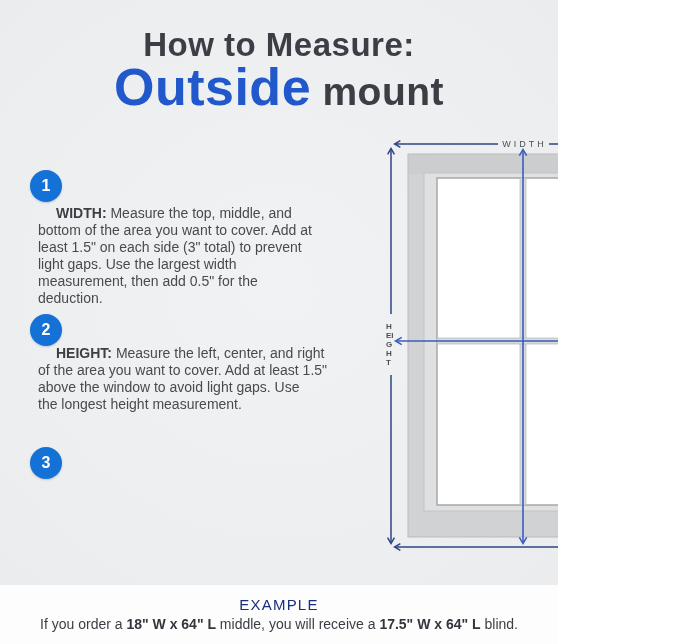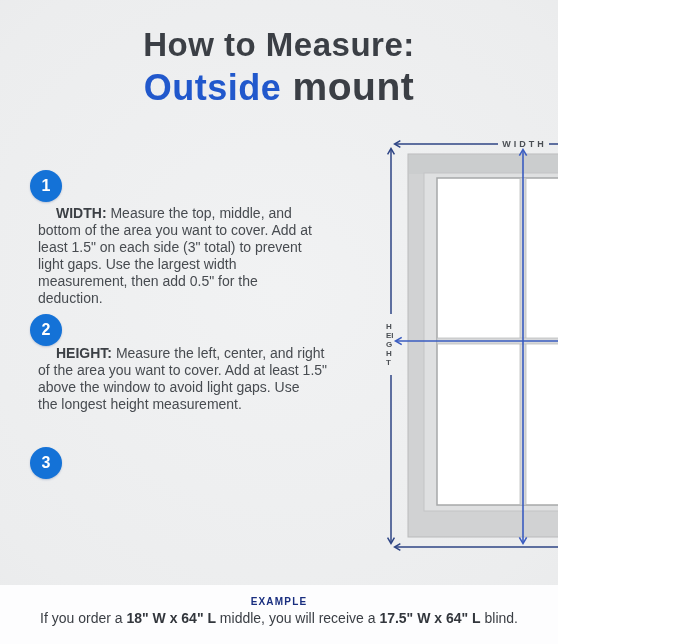--- a/index.html
+++ b/index.html
@@ -8,21 +8,21 @@
 
   .page {
     position: relative; width: 558px; height: 644px; overflow: hidden;
     background: radial-gradient(120% 100% at 50% 45%, #f1f2f3 0%, #ecedee 55%, #e3e4e6 100%);
   }
 
   
   .header { position: absolute; top: 27px; left: 0; width: 100%; text-align: center; }
   .title-line1 { font-size: 33px; font-weight: 700; color: #3b3f45; letter-spacing: 0.5px; line-height: 36px; }
   .title-line2 { line-height: 46px; margin-top: 1px; }
-  .title-highlight { font-size: 36px; font-weight: 700; color: #2158cc; letter-spacing: 0.5px; margin-top: 28px; }
+  .title-highlight { font-size: 52px; font-weight: 700; color: #2158cc; letter-spacing: 0.5px; margin-top: 28px; }
   .title-rest { font-size: 39px; font-weight: 700; color: #3b3f45; letter-spacing: 0.5px; }
 
   
   .badge {
     position: absolute; left: 30px; width: 32px; height: 32px; border-radius: 50%;
     background: #1472d7; color: #ffffff; font-size: 16px; font-weight: 700;
     display: flex; align-items: center; justify-content: center;
     box-shadow: 0 1px 2px rgba(40,70,140,0.25);
   }
   .badge-1 { top: 170px; }
@@ -37,34 +37,34 @@
   .step-text-2 { top: 345px; }
   .step-text-3 { top: 485px; }
   .step-label { font-weight: 700; color: #3c4045; margin-left: 18px; }
   .step-body { white-space: pre-line; }
 
   
   .diagram-svg { position: absolute; left: 0; top: 0; width: 679px; height: 644px; }
 
   .width-label {
     position: absolute; left: 523px; top: 144px; transform: translate(-50%, -50%);
-    font-size: 9px; font-weight: 700; color: #4b4f54; letter-spacing: 3px; padding-left: 3px;
+    font-size: 9px; font-weight: 400; color: #4b4f54; letter-spacing: 3px; padding-left: 3px;
   }
   .height-label {
     position: absolute; left: 391px; top: 344px; transform: translate(-50%, -50%);
     width: 10px; font-size: 8px; font-weight: 700; color: #4b4f54;
     line-height: 9px; text-align: left; word-break: break-all;
   }
 
   
   .footer {
     position: absolute; left: 0; bottom: 0; width: 100%; height: 59px;
     background: #fdfdfe; text-align: center; padding-top: 11px;
   }
-  .example-heading { font-size: 10px; font-weight: 700; color: #192e7f; letter-spacing: 1.2px; }
+  .example-heading { font-size: 15px; font-weight: 400; color: #192e7f; letter-spacing: 1.2px; }
   .example-sentence { margin-top: 3px; font-size: 14px; color: #3a3e44; }
   .example-sentence b { font-weight: 700; color: #32363c; }
 </style>
 </head>
 <body>
 
 <div class="page">
 
   <div class="header">
     <div class="title-line1">How to Measure:</div>

